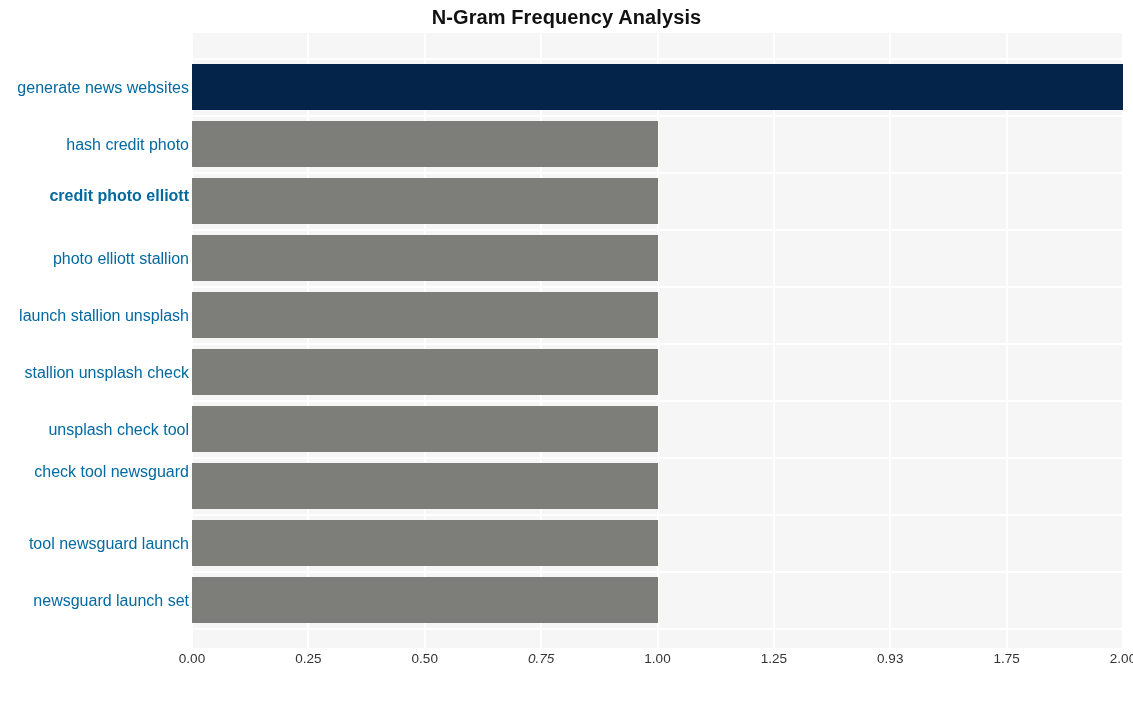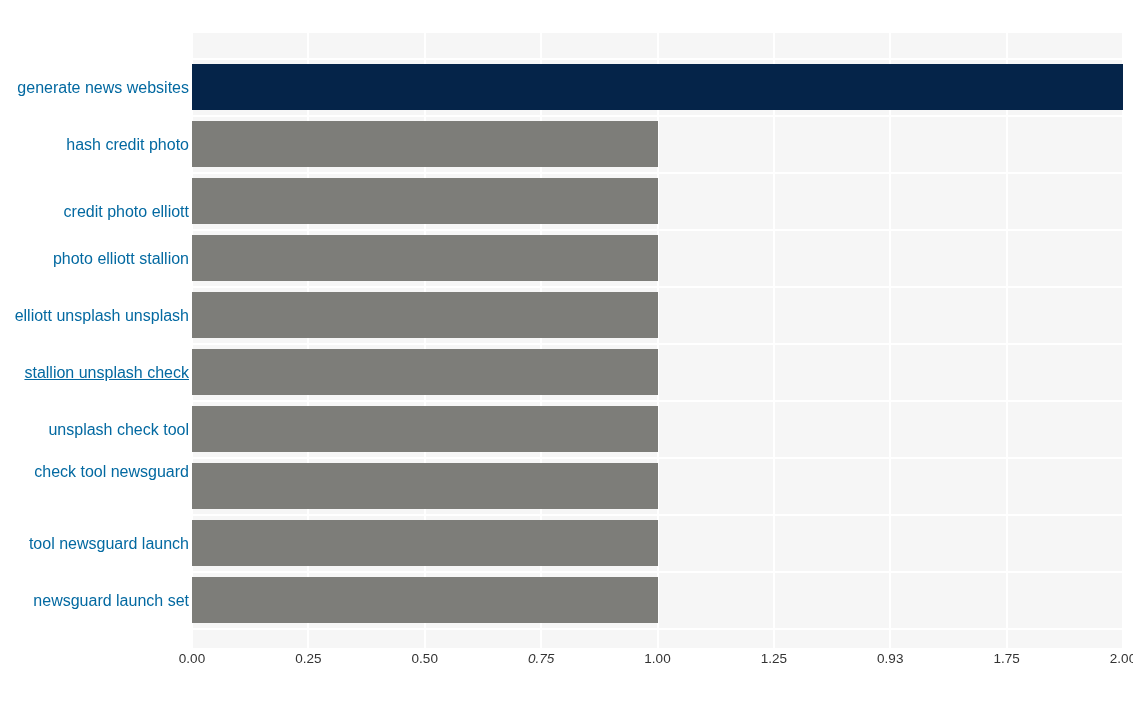--- a/index.html
+++ b/index.html
@@ -114,20 +114,21 @@
     font-size: 14.5px;
     color: #262626;
     line-height: 1;
   }
 </style>
 </head>
 <body>
 
 <div id="figure">
 
+  <div id="chart-title">N-Gram Frequency Analysis</div>
 
   <div id="plot-area">
     <div id="gridlines-v">
         <div class="gridline-v" style="left: -1px;"></div>
         <div class="gridline-v" style="left: 115.375px;"></div>
         <div class="gridline-v" style="left: 231.75px;"></div>
         <div class="gridline-v" style="left: 348.125px;"></div>
         <div class="gridline-v" style="left: 464.5px;"></div>
         <div class="gridline-v" style="left: 580.875px;"></div>
         <div class="gridline-v" style="left: 697.25px;"></div>
@@ -157,24 +158,24 @@
         <div class="bar" title="unsplash check tool: 1" style="top: 373px; height: 46px; width: 465.5px; background: rgb(125, 125, 121);"></div>
         <div class="bar" title="check tool newsguard: 1" style="top: 430px; height: 46px; width: 465.5px; background: rgb(125, 125, 121);"></div>
         <div class="bar" title="tool newsguard launch: 1" style="top: 487px; height: 46px; width: 465.5px; background: rgb(125, 125, 121);"></div>
         <div class="bar" title="newsguard launch set: 1" style="top: 544px; height: 46px; width: 465.5px; background: rgb(125, 125, 121);"></div>
       </div>
   </div>
 
   <div id="y-axis">
       <div class="ytick-label" style="top: 80px;">generate news websites</div>
       <div class="ytick-label" style="top: 137px;">hash credit photo</div>
-      <div class="ytick-label" style="top: 204px;">credit photo elliott</div>
+      <div class="ytick-label" style="top: 188px; font-weight: bold;">credit photo elliott</div>
       <div class="ytick-label" style="top: 251px;">photo elliott stallion</div>
-      <div class="ytick-label" style="top: 308px;">elliott unsplash unsplash</div>
-      <div class="ytick-label" style="top: 365px; text-decoration: underline;">stallion unsplash check</div>
+      <div class="ytick-label" style="top: 308px;">launch stallion unsplash</div>
+      <div class="ytick-label" style="top: 365px;">stallion unsplash check</div>
       <div class="ytick-label" style="top: 422px;">unsplash check tool</div>
       <div class="ytick-label" style="top: 464px;">check tool newsguard</div>
       <div class="ytick-label" style="top: 536px;">tool newsguard launch</div>
       <div class="ytick-label" style="top: 593px;">newsguard launch set</div>
     </div>
   <div id="x-axis">
       <div class="xtick-label" style="left: 192px;">0.00</div>
       <div class="xtick-label" style="left: 308.375px;">0.25</div>
       <div class="xtick-label" style="left: 424.75px;">0.50</div>
       <div class="xtick-label" style="left: 541.125px; font-style: italic;">0.75</div>

